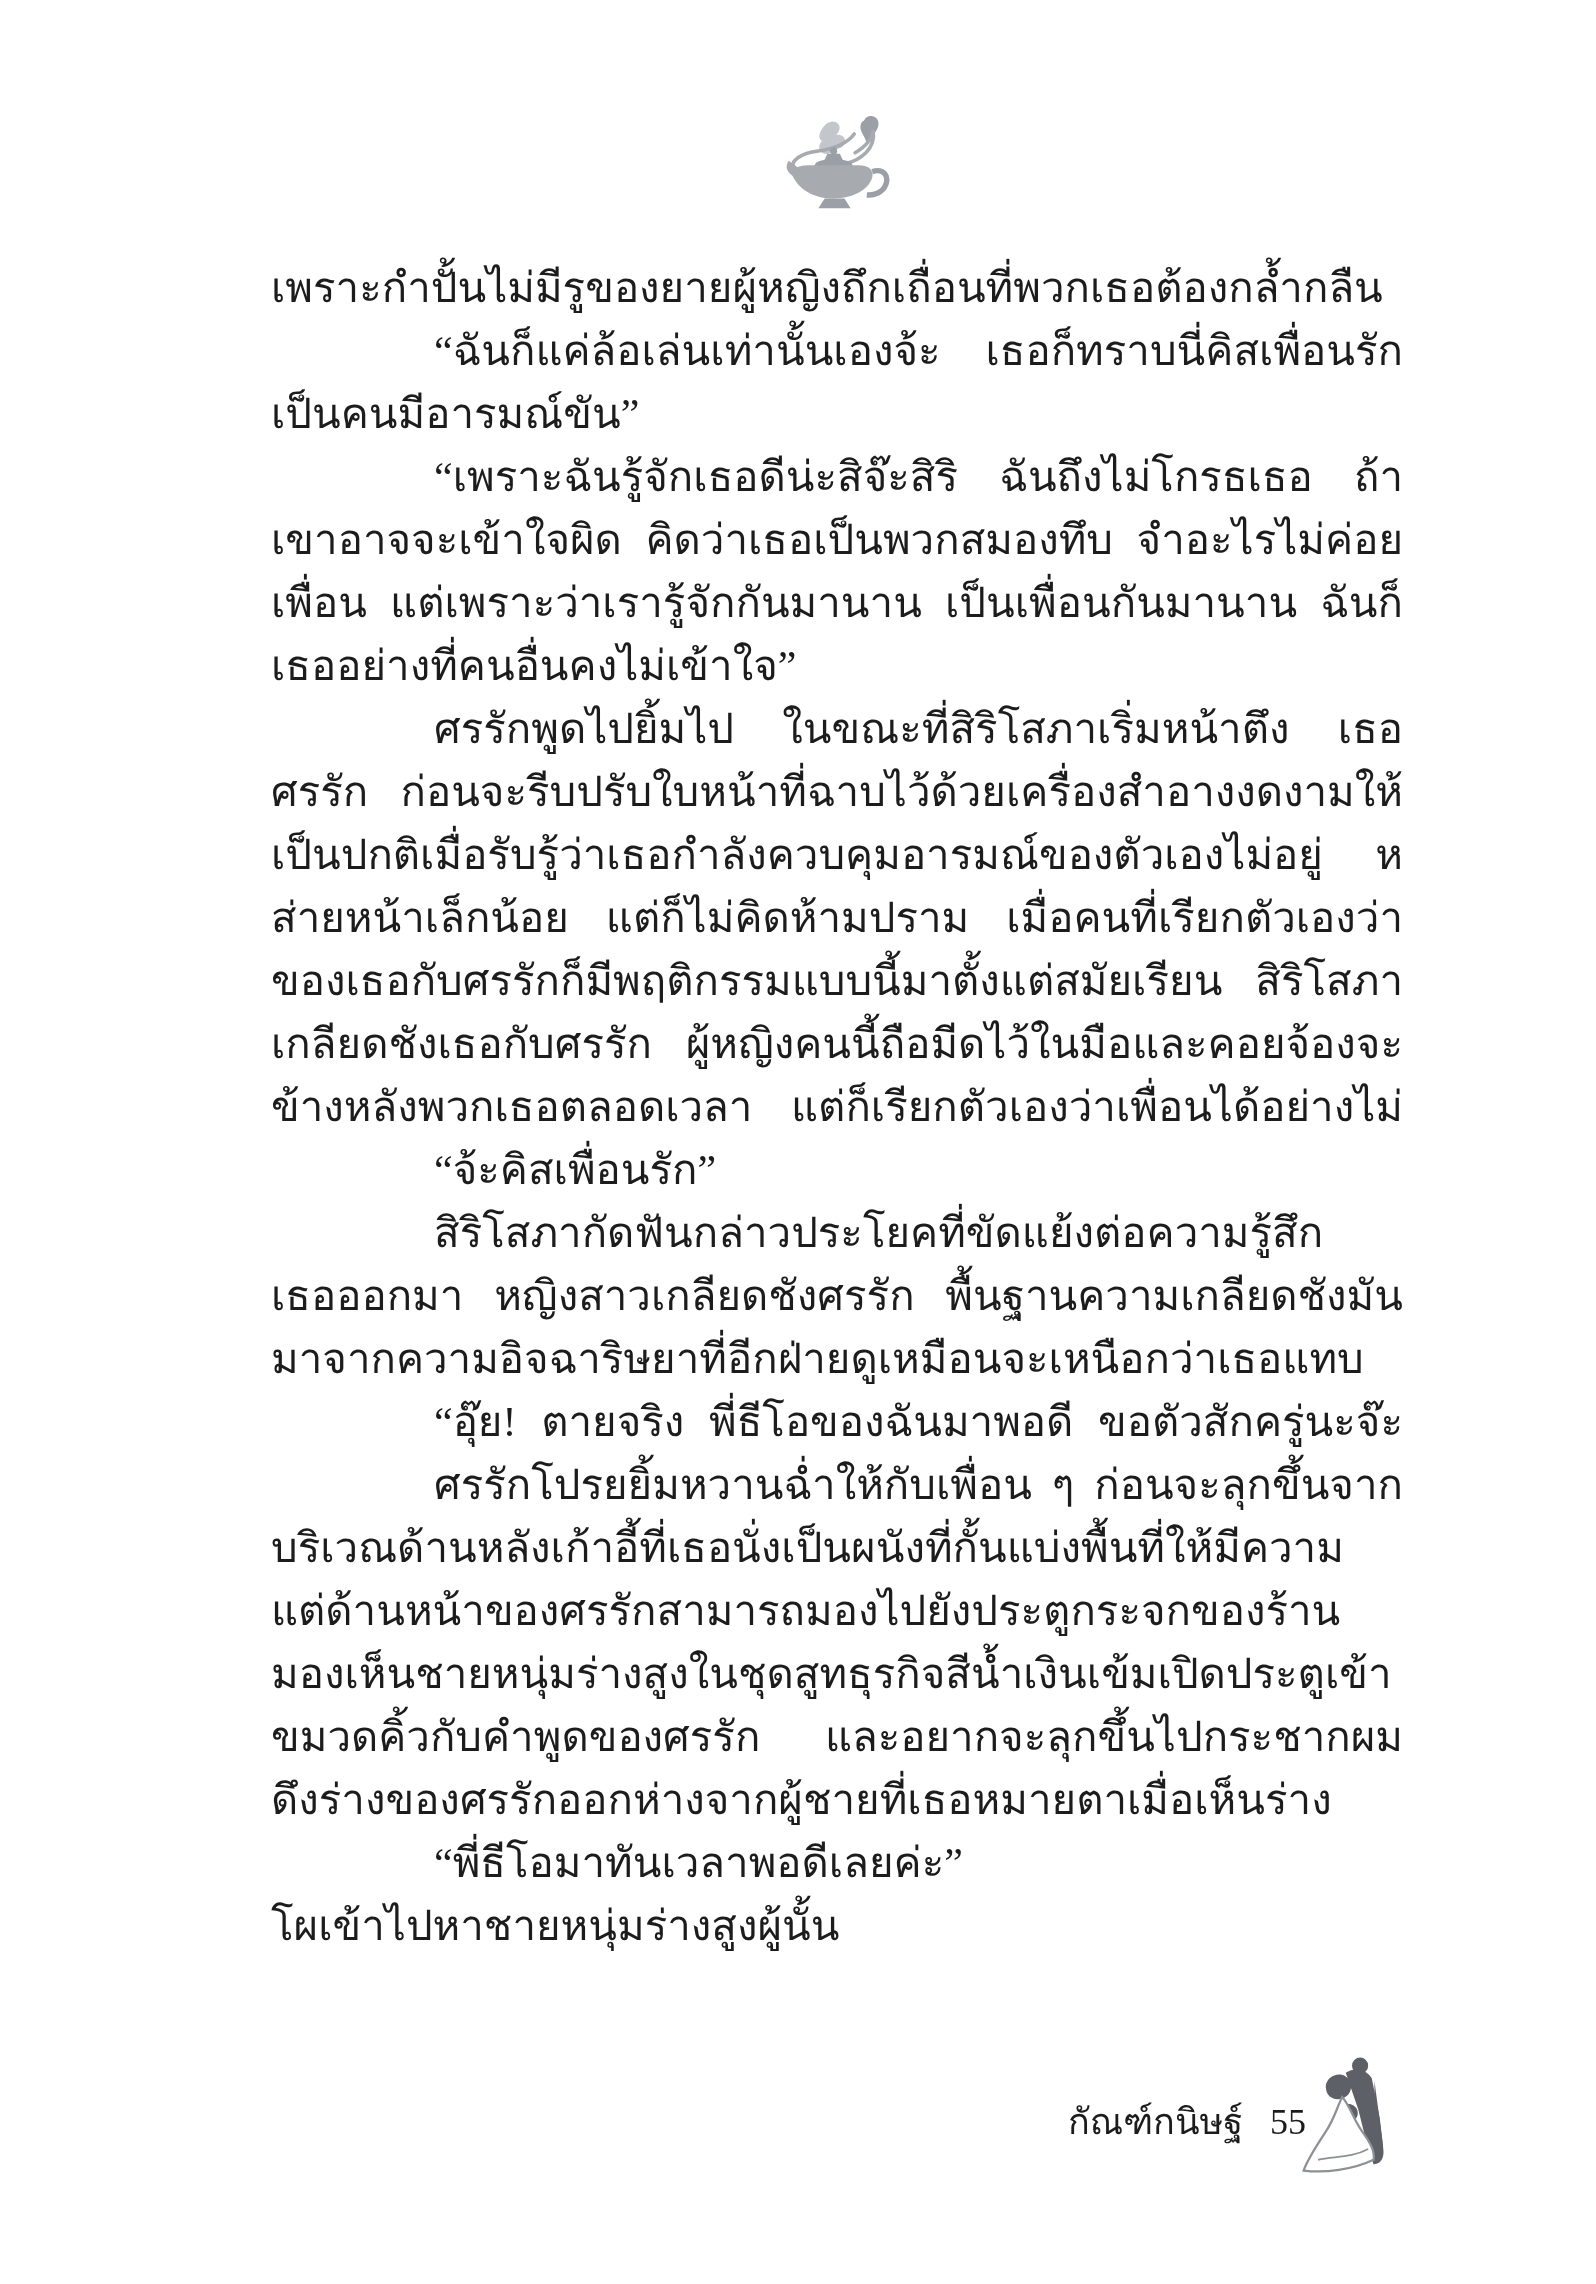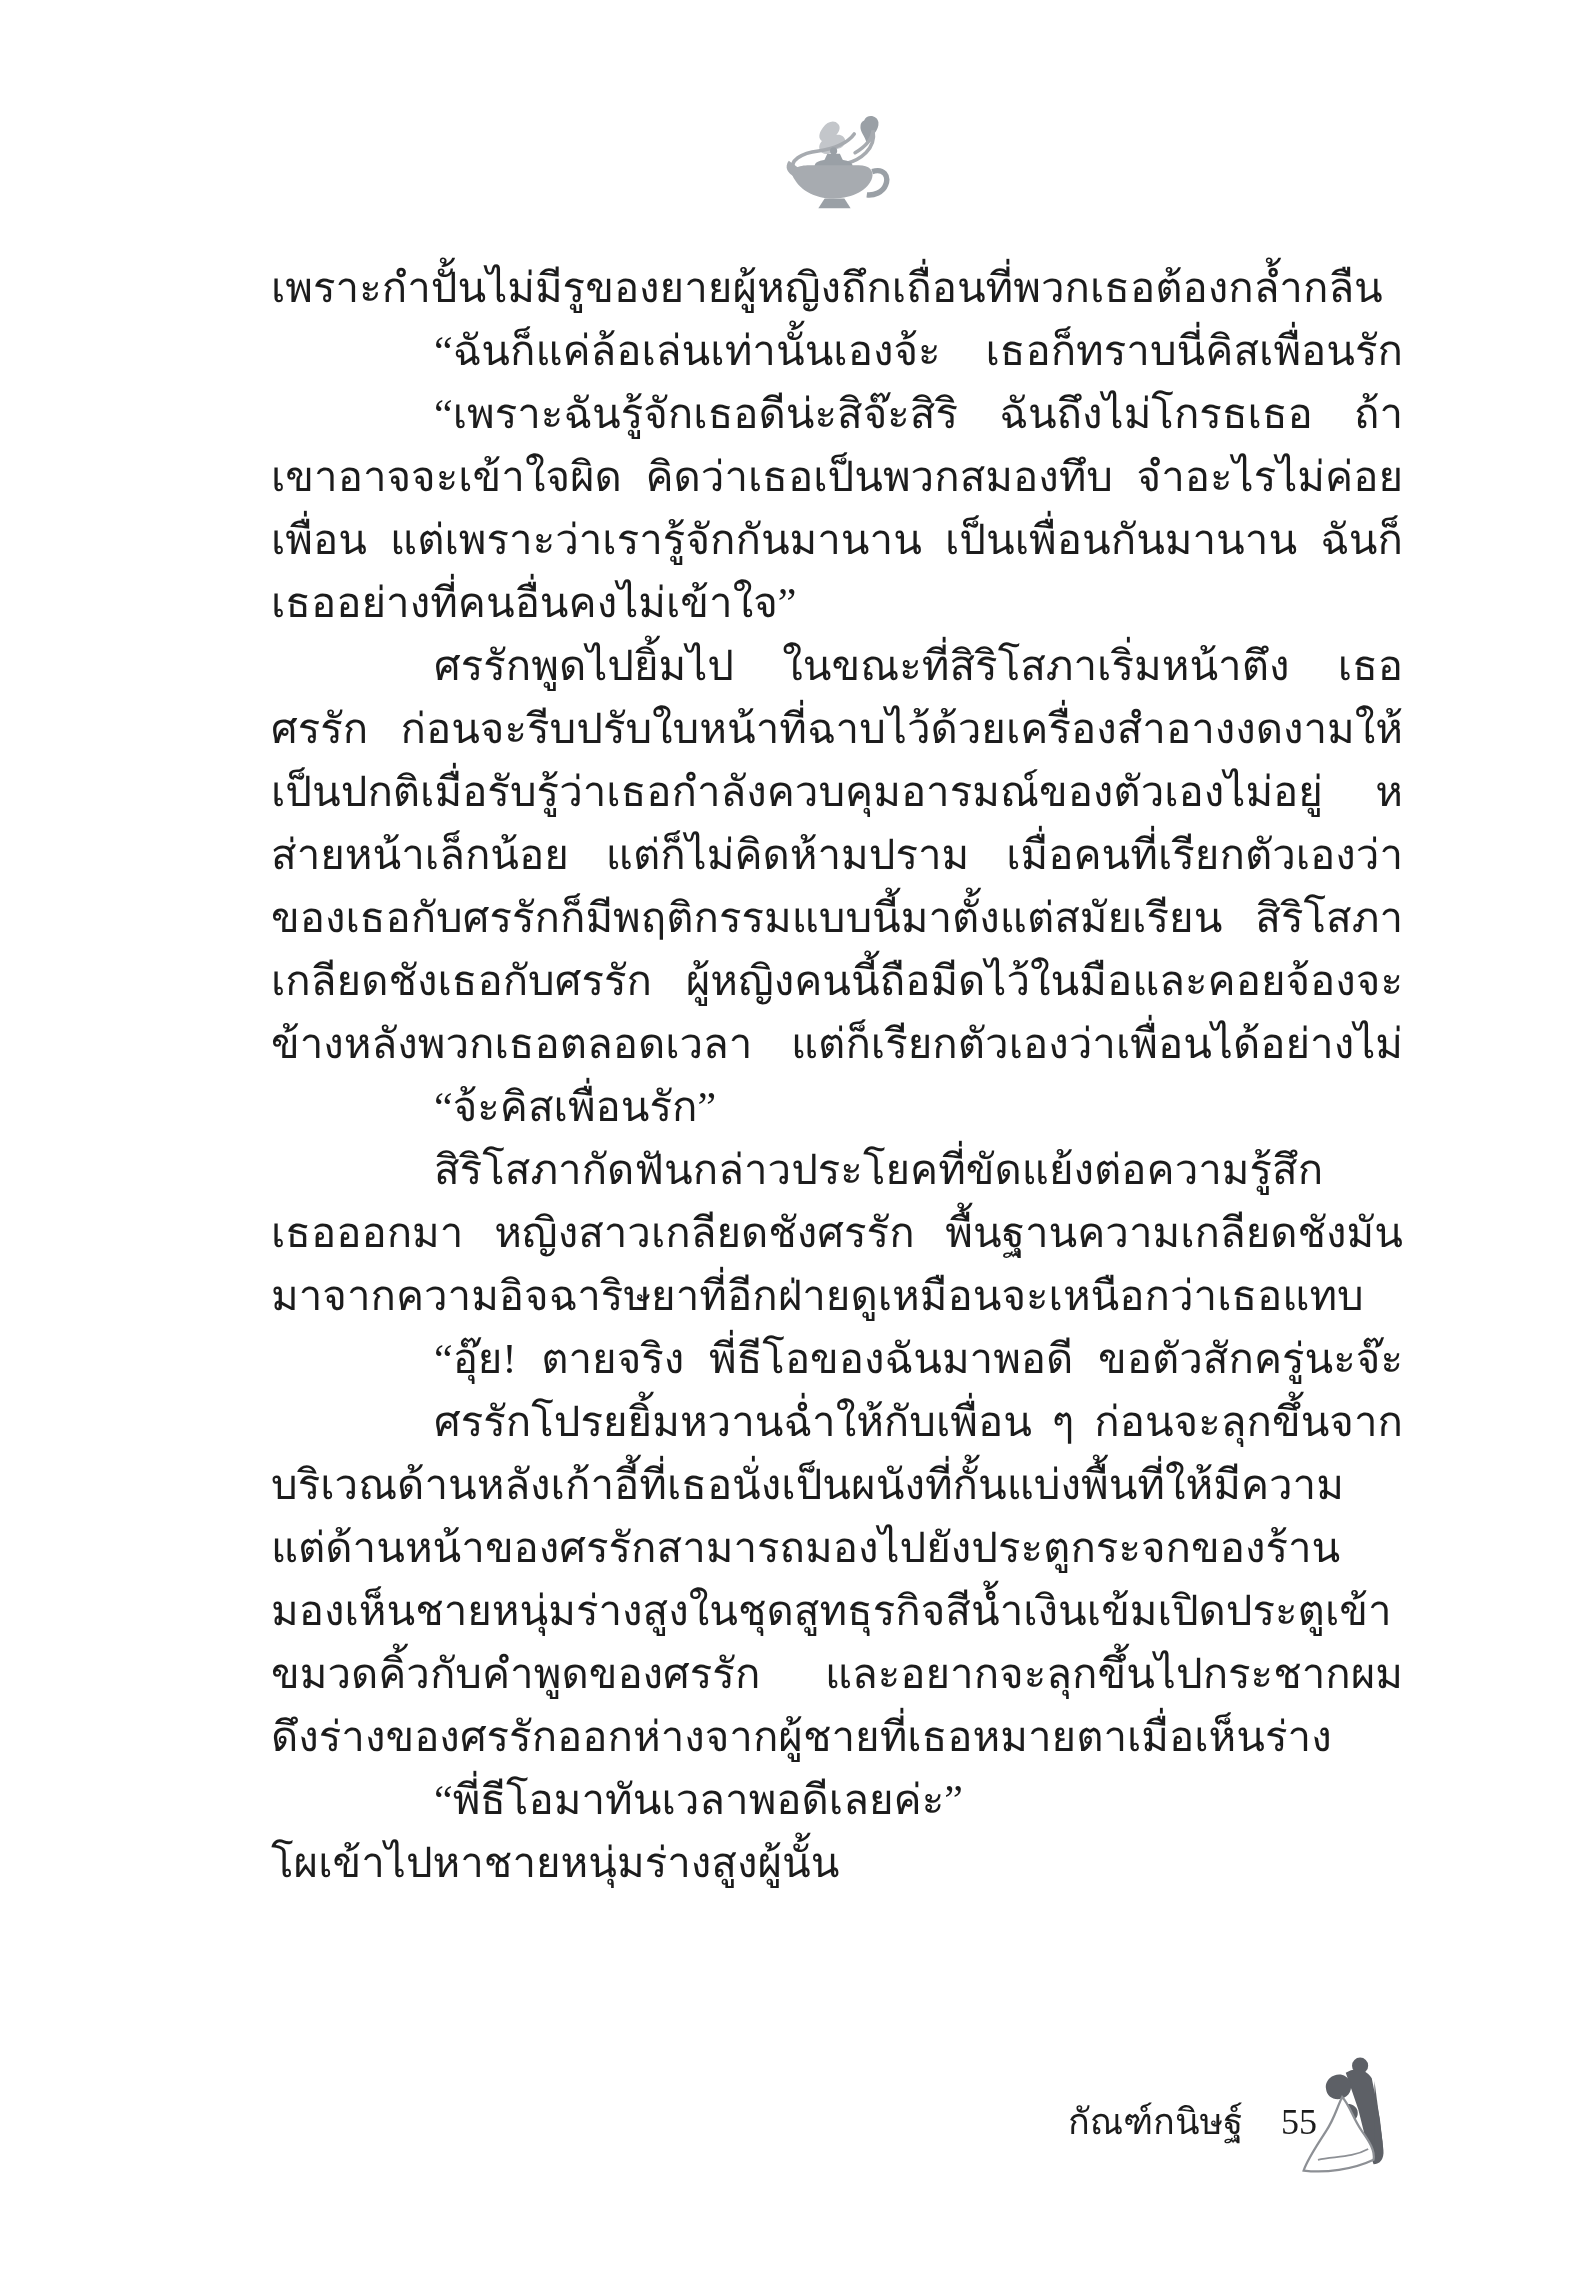--- a/index.html
+++ b/index.html
@@ -21,21 +21,21 @@
     height:63px;overflow:hidden;white-space:normal;
   }
   .line.j{
     text-align:justify;
     text-align-last:justify;
   }
   .line.indent{ text-indent:163px; }
   .footer-line{
     position:absolute;top:2097px;left:1068px;
     font-size:36px;line-height:50px;color:#1c1c1c;
-    display:flex;align-items:flex-start;gap:38px;white-space:nowrap;
+    display:flex;align-items:flex-start;gap:27px;white-space:nowrap;
   }
   .ornament-footer{
     position:absolute;left:1291px;top:2054px;width:114px;height:130px;
   }
 </style>
 </head>
 <body>
 
 <div class="page">
 
@@ -59,20 +59,21 @@
 
       <path fill="none" stroke="#9aa0a6" stroke-width="6" d="M105 73c13-4 19 5 15 15-3 8-13 12-21 11"></path>
 
       <path fill="#9aa0a6" d="M52 103h22l7 11H45z"></path>
     </svg>
   </div>
 
   <div class="text-column">
       <div class="line j">เพราะกำปั้นไม่มีรูของยายผู้หญิงถึกเถื่อนที่พวกเธอต้องกล้ำกลืนเรียกว่า</div>
       <div class="line j indent">“ฉันก็แค่ล้อเล่นเท่านั้นเองจ้ะ เธอก็ทราบนี่คิสเพื่อนรัก ว่าฉัน</div>
+      <div class="line">เป็นคนมีอารมณ์ขัน”</div>
       <div class="line j indent">“เพราะฉันรู้จักเธอดีน่ะสิจ๊ะสิริ ฉันถึงไม่โกรธเธอ ถ้าเป็นคนอื่น</div>
       <div class="line j">เขาอาจจะเข้าใจผิด คิดว่าเธอเป็นพวกสมองทึบ จำอะไรไม่ค่อยได้นะจ๊ะ</div>
       <div class="line j">เพื่อน แต่เพราะว่าเรารู้จักกันมานาน เป็นเพื่อนกันมานาน ฉันก็เลยเข้าใจ</div>
       <div class="line">เธออย่างที่คนอื่นคงไม่เข้าใจ”</div>
       <div class="line j indent">ศรรักพูดไปยิ้มไป ในขณะที่สิริโสภาเริ่มหน้าตึง เธอถลึงตามอง</div>
       <div class="line j">ศรรัก ก่อนจะรีบปรับใบหน้าที่ฉาบไว้ด้วยเครื่องสำอางงดงามให้มีสีหน้า</div>
       <div class="line j">เป็นปกติเมื่อรับรู้ว่าเธอกำลังควบคุมอารมณ์ของตัวเองไม่อยู่ หวันยิหวา</div>
       <div class="line j">ส่ายหน้าเล็กน้อย แต่ก็ไม่คิดห้ามปราม เมื่อคนที่เรียกตัวเองว่าเป็นเพื่อน</div>
       <div class="line j">ของเธอกับศรรักก็มีพฤติกรรมแบบนี้มาตั้งแต่สมัยเรียน สิริโสภานั้น</div>
       <div class="line j">เกลียดชังเธอกับศรรัก ผู้หญิงคนนี้ถือมีดไว้ในมือและคอยจ้องจะแทง</div>

